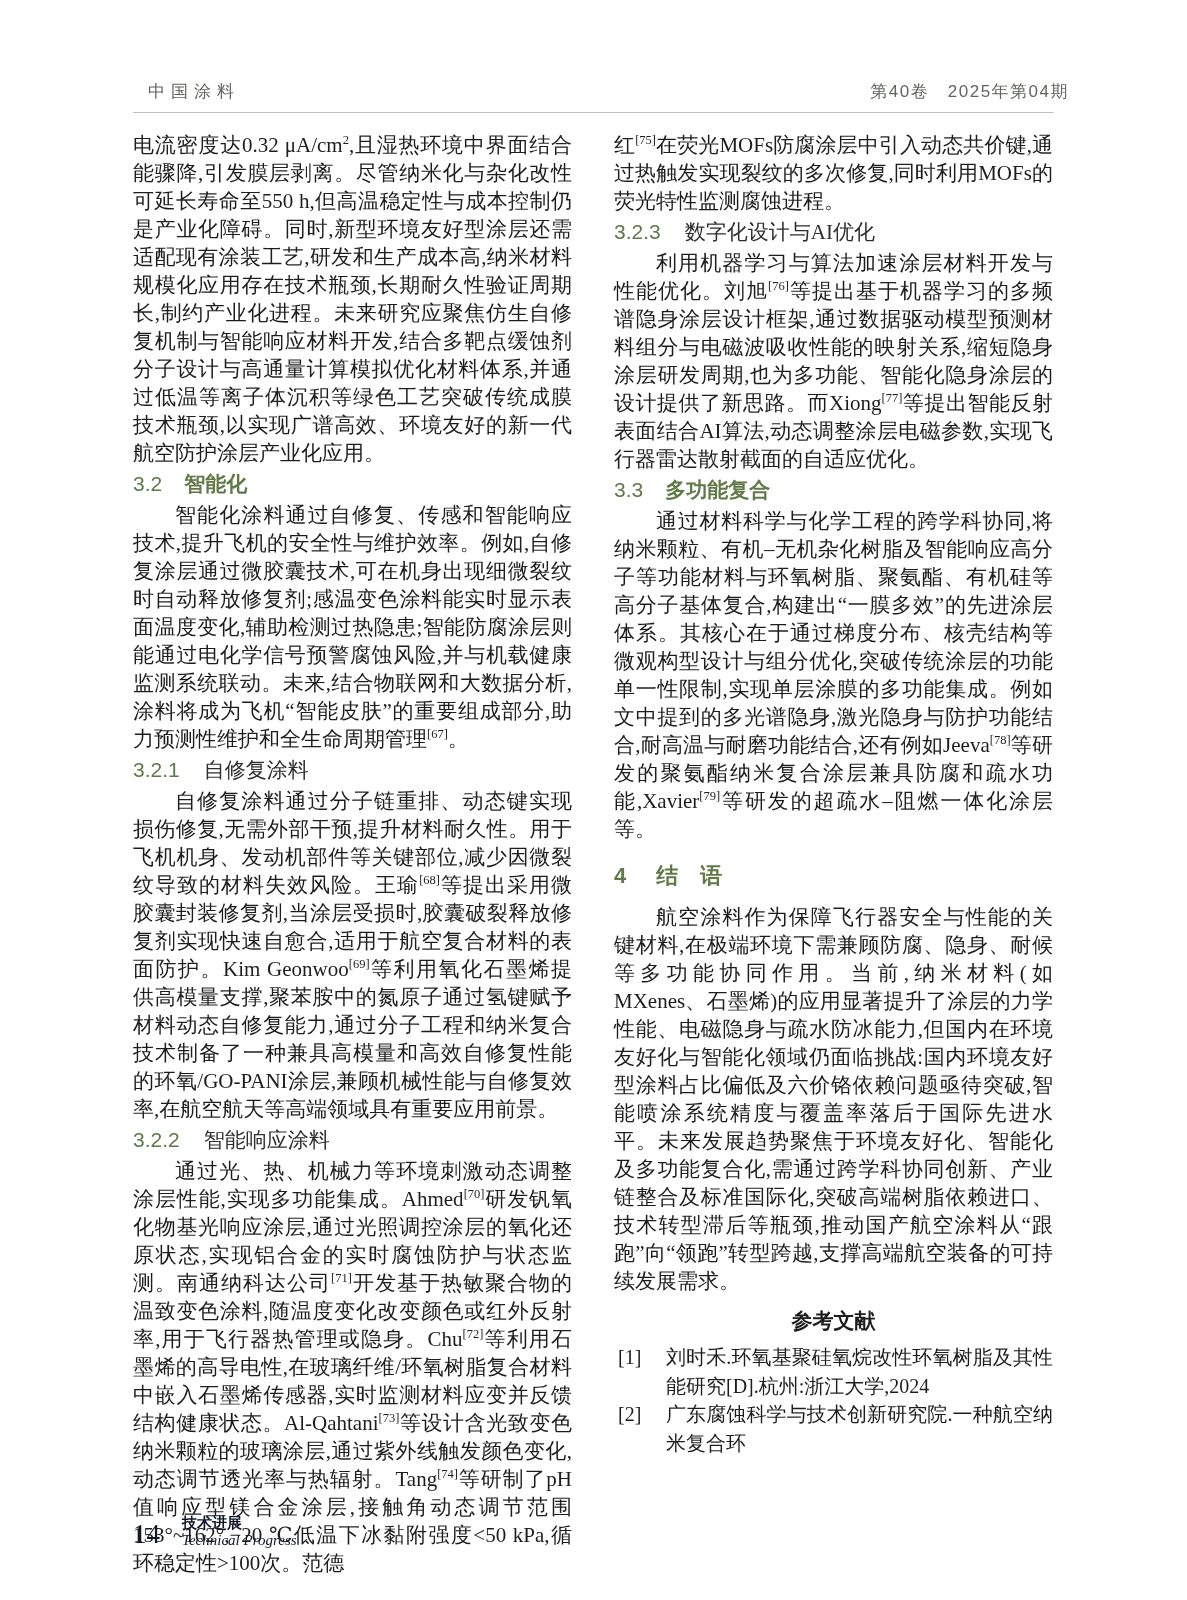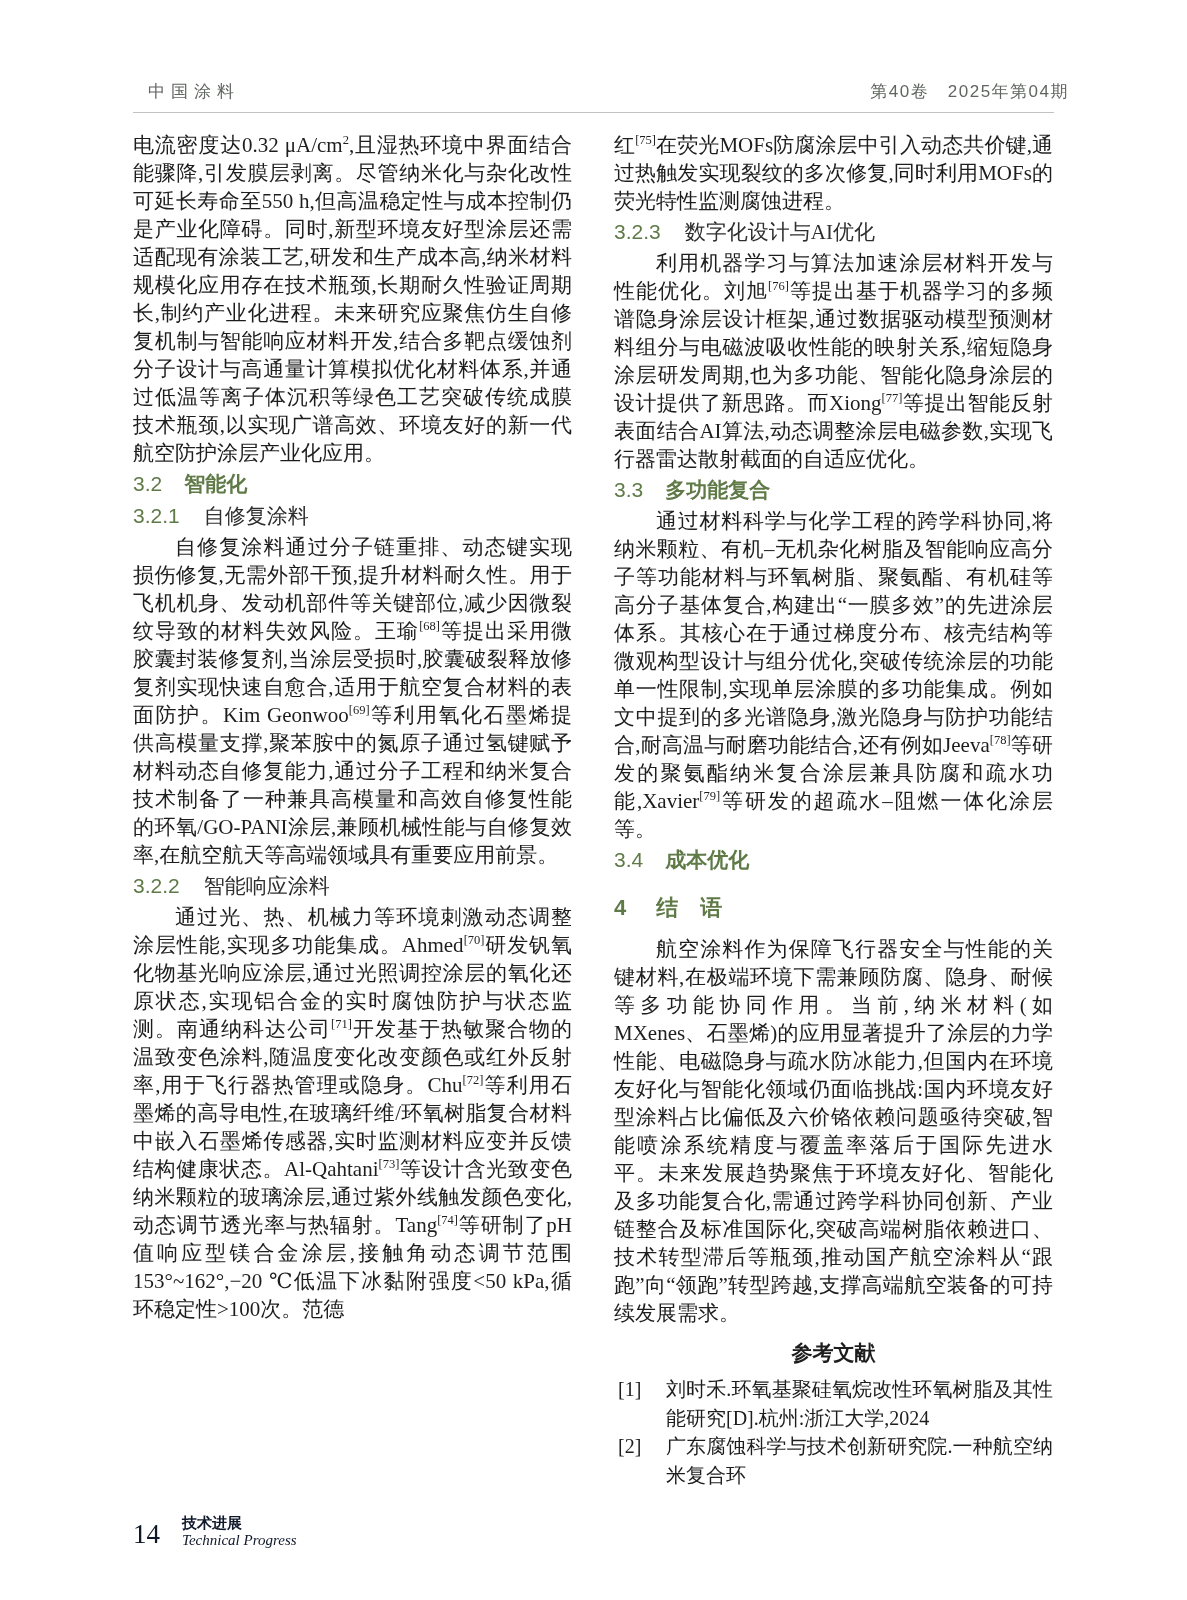--- a/index.html
+++ b/index.html
@@ -59,32 +59,32 @@
   <div class="page-header">
     <span class="journal-name">中国涂料</span>
     <span class="issue-info">第40卷　2025年第04期</span>
   </div>
   <div class="header-rule"></div>
 
   <div class="columns">
     <div class="col" id="col-left">
         <p class="para"><span>电流密度达0.32 μA/cm</span><sup>2</sup><span>,且湿热环境中界面结合能骤降,引发膜层剥离。尽管纳米化与杂化改性可延长寿命至550 h,但高温稳定性与成本控制仍是产业化障碍。同时,新型环境友好型涂层还需适配现有涂装工艺,研发和生产成本高,纳米材料规模化应用存在技术瓶颈,长期耐久性验证周期长,制约产业化进程。未来研究应聚焦仿生自修复机制与智能响应材料开发,结合多靶点缓蚀剂分子设计与高通量计算模拟优化材料体系,并通过低温等离子体沉积等绿色工艺突破传统成膜技术瓶颈,以实现广谱高效、环境友好的新一代航空防护涂层产业化应用。</span></p>
         <div class="heading h2"><span class="hnum">3.2</span><span class="htitle">智能化</span></div>
+        <p class="para indent"><span>智能化涂料通过自修复、传感和智能响应技术,提升飞机的安全性与维护效率。例如,自修复涂层通过微胶囊技术,可在机身出现细微裂纹时自动释放修复剂;感温变色涂料能实时显示表面温度变化,辅助检测过热隐患;智能防腐涂层则能通过电化学信号预警腐蚀风险,并与机载健康监测系统联动。未来,结合物联网和大数据分析,涂料将成为飞机“智能皮肤”的重要组成部分,助力预测性维护和全生命周期管理</span><sup>[67]</sup><span>。</span></p>
         <div class="heading h3"><span class="hnum">3.2.1</span><span class="htitle">自修复涂料</span></div>
         <p class="para indent"><span>自修复涂料通过分子链重排、动态键实现损伤修复,无需外部干预,提升材料耐久性。用于飞机机身、发动机部件等关键部位,减少因微裂纹导致的材料失效风险。王瑜</span><sup>[68]</sup><span>等提出采用微胶囊封装修复剂,当涂层受损时,胶囊破裂释放修复剂实现快速自愈合,适用于航空复合材料的表面防护。Kim Geonwoo</span><sup>[69]</sup><span>等利用氧化石墨烯提供高模量支撑,聚苯胺中的氮原子通过氢键赋予材料动态自修复能力,通过分子工程和纳米复合技术制备了一种兼具高模量和高效自修复性能的环氧/GO-PANI涂层,兼顾机械性能与自修复效率,在航空航天等高端领域具有重要应用前景。</span></p>
         <div class="heading h3"><span class="hnum">3.2.2</span><span class="htitle">智能响应涂料</span></div>
         <p class="para indent"><span>通过光、热、机械力等环境刺激动态调整涂层性能,实现多功能集成。Ahmed</span><sup>[70]</sup><span>研发钒氧化物基光响应涂层,通过光照调控涂层的氧化还原状态,实现铝合金的实时腐蚀防护与状态监测。南通纳科达公司</span><sup>[71]</sup><span>开发基于热敏聚合物的温致变色涂料,随温度变化改变颜色或红外反射率,用于飞行器热管理或隐身。Chu</span><sup>[72]</sup><span>等利用石墨烯的高导电性,在玻璃纤维/环氧树脂复合材料中嵌入石墨烯传感器,实时监测材料应变并反馈结构健康状态。Al-Qahtani</span><sup>[73]</sup><span>等设计含光致变色纳米颗粒的玻璃涂层,通过紫外线触发颜色变化,动态调节透光率与热辐射。Tang</span><sup>[74]</sup><span>等研制了pH值响应型镁合金涂层,接触角动态调节范围153°~162°,−20 ℃低温下冰黏附强度&lt;50 kPa,循环稳定性&gt;100次。范德</span></p>
       </div>
     <div class="col" id="col-right">
         <p class="para"><span>红</span><sup>[75]</sup><span>在荧光MOFs防腐涂层中引入动态共价键,通过热触发实现裂纹的多次修复,同时利用MOFs的荧光特性监测腐蚀进程。</span></p>
         <div class="heading h3"><span class="hnum">3.2.3</span><span class="htitle">数字化设计与AI优化</span></div>
         <p class="para indent"><span>利用机器学习与算法加速涂层材料开发与性能优化。刘旭</span><sup>[76]</sup><span>等提出基于机器学习的多频谱隐身涂层设计框架,通过数据驱动模型预测材料组分与电磁波吸收性能的映射关系,缩短隐身涂层研发周期,也为多功能、智能化隐身涂层的设计提供了新思路。而Xiong</span><sup>[77]</sup><span>等提出智能反射表面结合AI算法,动态调整涂层电磁参数,实现飞行器雷达散射截面的自适应优化。</span></p>
         <div class="heading h2"><span class="hnum">3.3</span><span class="htitle">多功能复合</span></div>
         <p class="para indent"><span>通过材料科学与化学工程的跨学科协同,将纳米颗粒、有机–无机杂化树脂及智能响应高分子等功能材料与环氧树脂、聚氨酯、有机硅等高分子基体复合,构建出“一膜多效”的先进涂层体系。其核心在于通过梯度分布、核壳结构等微观构型设计与组分优化,突破传统涂层的功能单一性限制,实现单层涂膜的多功能集成。例如文中提到的多光谱隐身,激光隐身与防护功能结合,耐高温与耐磨功能结合,还有例如Jeeva</span><sup>[78]</sup><span>等研发的聚氨酯纳米复合涂层兼具防腐和疏水功能,Xavier</span><sup>[79]</sup><span>等研发的超疏水–阻燃一体化涂层等。</span></p>
-        <div class="heading h2"><span class="hnum">3.4</span><span class="htitle">成本优化</span></div>
         <div class="heading h1"><span class="hnum">4</span><span class="htitle">结　语</span></div>
         <p class="para indent"><span>航空涂料作为保障飞行器安全与性能的关键材料,在极端环境下需兼顾防腐、隐身、耐候等多功能协同作用。当前,纳米材料(如MXenes、石墨烯)的应用显著提升了涂层的力学性能、电磁隐身与疏水防冰能力,但国内在环境友好化与智能化领域仍面临挑战:国内环境友好型涂料占比偏低及六价铬依赖问题亟待突破,智能喷涂系统精度与覆盖率落后于国际先进水平。未来发展趋势聚焦于环境友好化、智能化及多功能复合化,需通过跨学科协同创新、产业链整合及标准国际化,突破高端树脂依赖进口、技术转型滞后等瓶颈,推动国产航空涂料从“跟跑”向“领跑”转型跨越,支撑高端航空装备的可持续发展需求。</span></p>
         <div class="ref-heading">参考文献</div>
         <div class="ref-item"><span class="ref-num">[1]</span><span class="ref-text">刘时禾.环氧基聚硅氧烷改性环氧树脂及其性能研究[D].杭州:浙江大学,2024</span></div>
         <div class="ref-item"><span class="ref-num">[2]</span><span class="ref-text">广东腐蚀科学与技术创新研究院.一种航空纳米复合环</span></div>
       </div>
   </div>
 
   <div class="page-footer">
     <span class="page-num">14</span>

